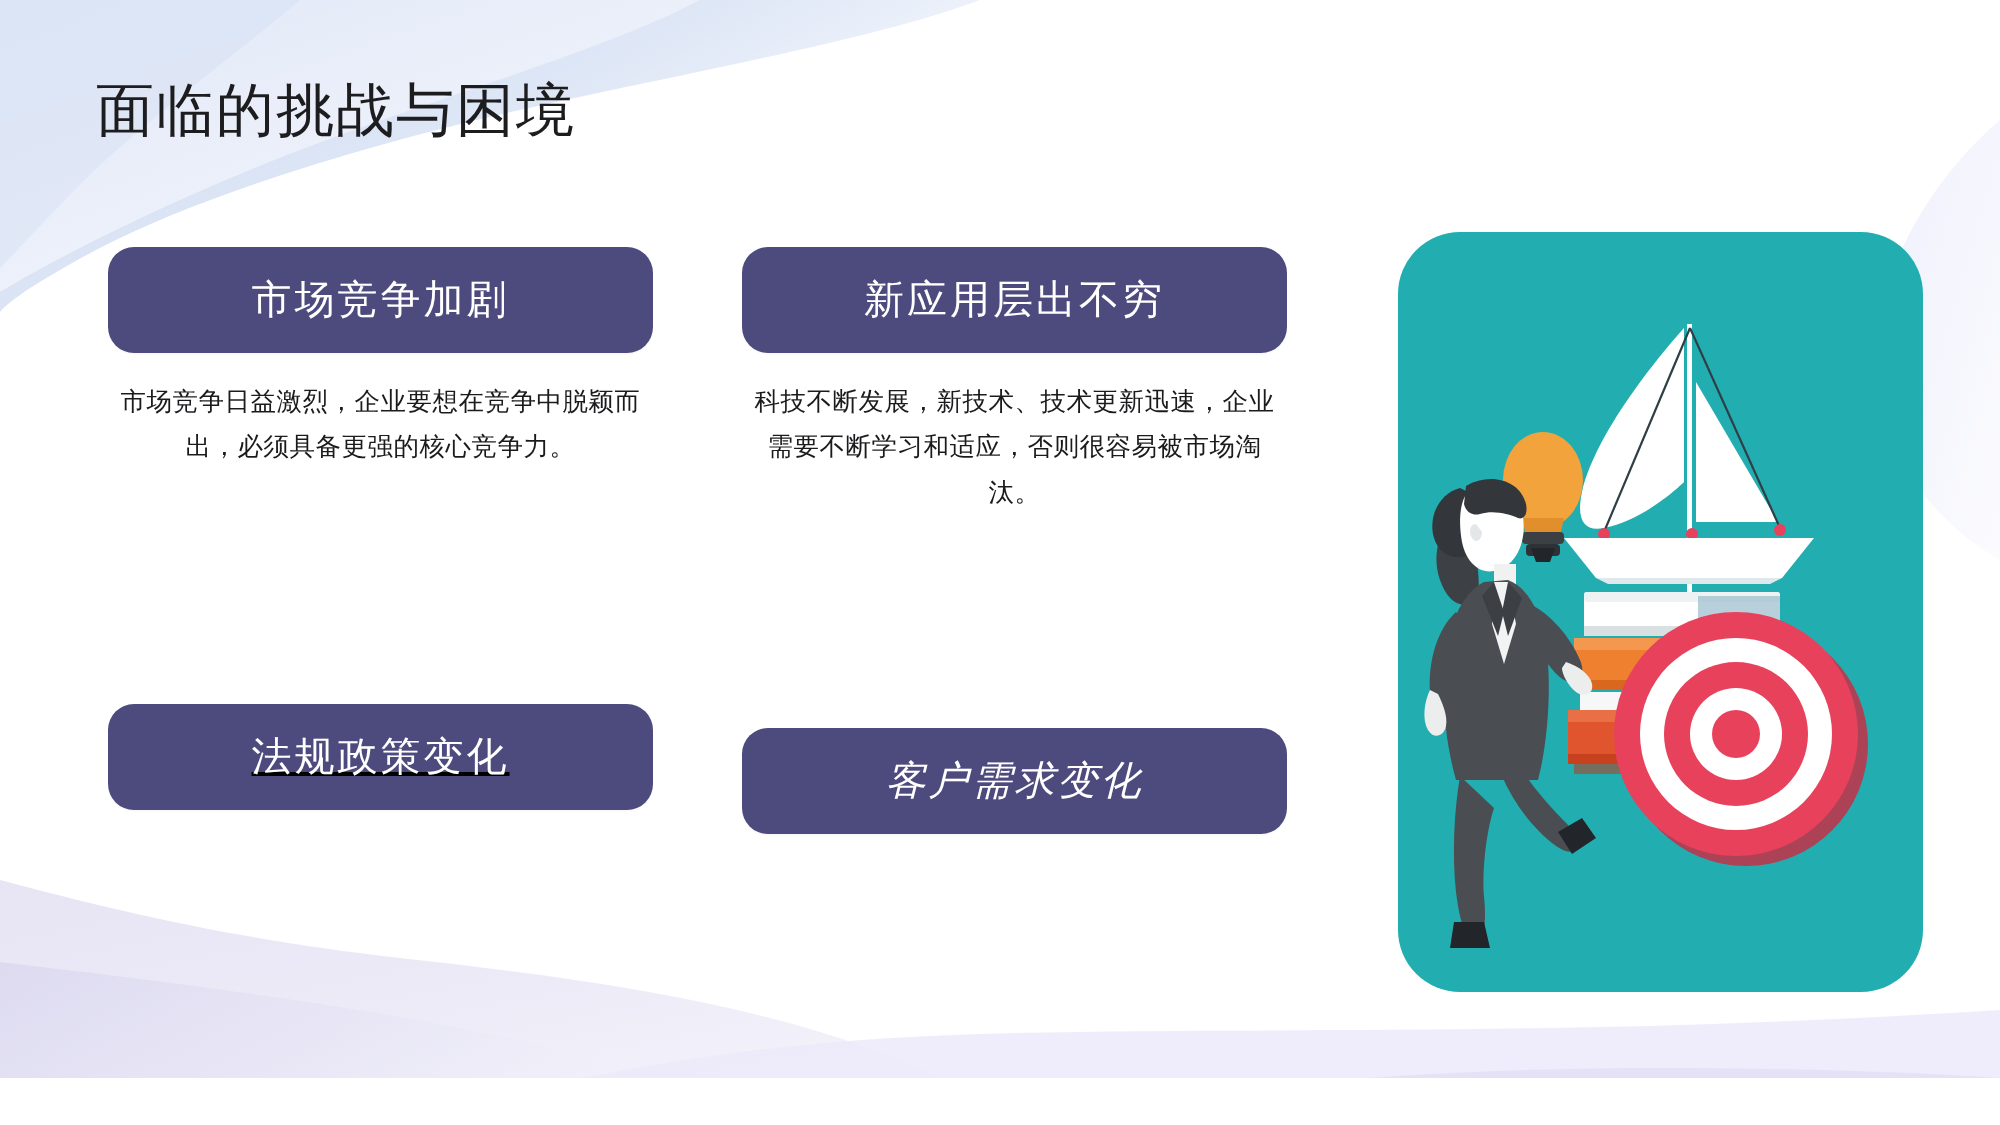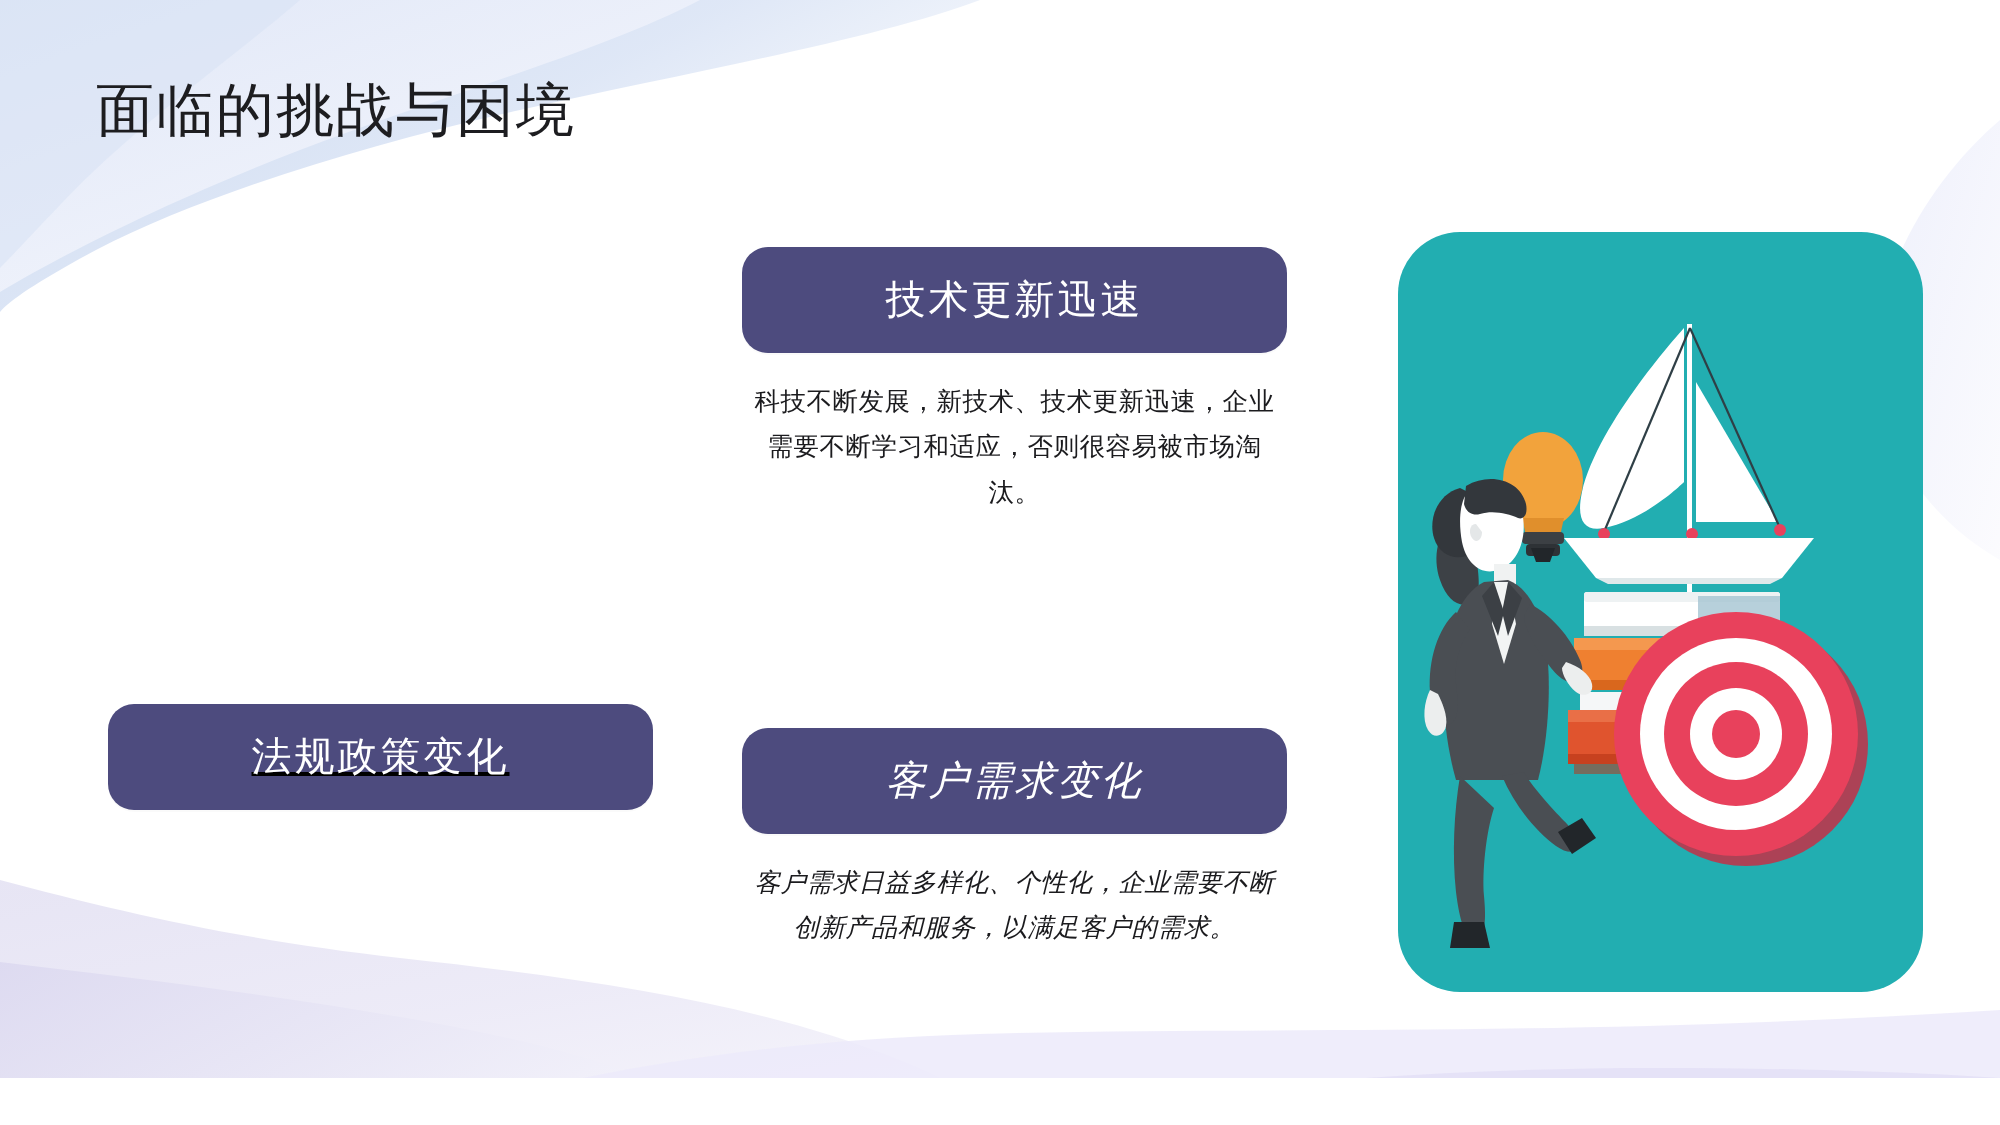--- a/index.html
+++ b/index.html
@@ -109,39 +109,44 @@
       <path d="M0,1125 L0,962 C150,980 320,1000 470,1030 C600,1056 700,1092 740,1125 Z" fill="url(#gBot2)" opacity="0.9"></path>
       <path d="M400,1125 C560,1074 760,1040 980,1034 C1260,1026 1560,1038 2000,1010 L2000,1125 Z" fill="#eceafa" opacity="0.85"></path>
       <path d="M1020,1125 C1200,1086 1420,1068 1660,1068 C1790,1068 1910,1072 2000,1078 L2000,1125 Z" fill="#e2def5" opacity="0.75"></path>
     </svg>
   </div>
 
   <div class="page-title">面临的挑战与困境</div>
 
   <div class="cards">
 
+    <div class="card c0">
+      <div class="card-badge">
+        <span class="card-badge-label">市场竞争加剧</span>
+      </div>
+      <div class="card-body">市场竞争日益激烈，企业要想在竞争中脱颖而出，必须具备更强的核心竞争力。</div>
+    </div>
 
     <div class="card c1">
       <div class="card-badge">
-        <span class="card-badge-label">技术更新迅速</span>
+        <span class="card-badge-label">新应用层出不穷</span>
       </div>
       <div class="card-body">科技不断发展，新技术、技术更新迅速，企业需要不断学习和适应，否则很容易被市场淘汰。</div>
     </div>
 
     <div class="card c2">
       <div class="card-badge">
         <span class="card-badge-label">法规政策变化</span>
       </div>
     </div>
 
     <div class="card c3">
       <div class="card-badge">
         <span class="card-badge-label">客户需求变化</span>
       </div>
-      <div class="card-body">客户需求日益多样化、个性化，企业需要不断创新产品和服务，以满足客户的需求。</div>
     </div>
 
   </div>
 
   <div class="illustration">
     <svg viewBox="0 0 525 760" xmlns="http://www.w3.org/2000/svg">
 
       <g>
 
         <rect x="289" y="92" width="5" height="310" fill="#ffffff"></rect>

